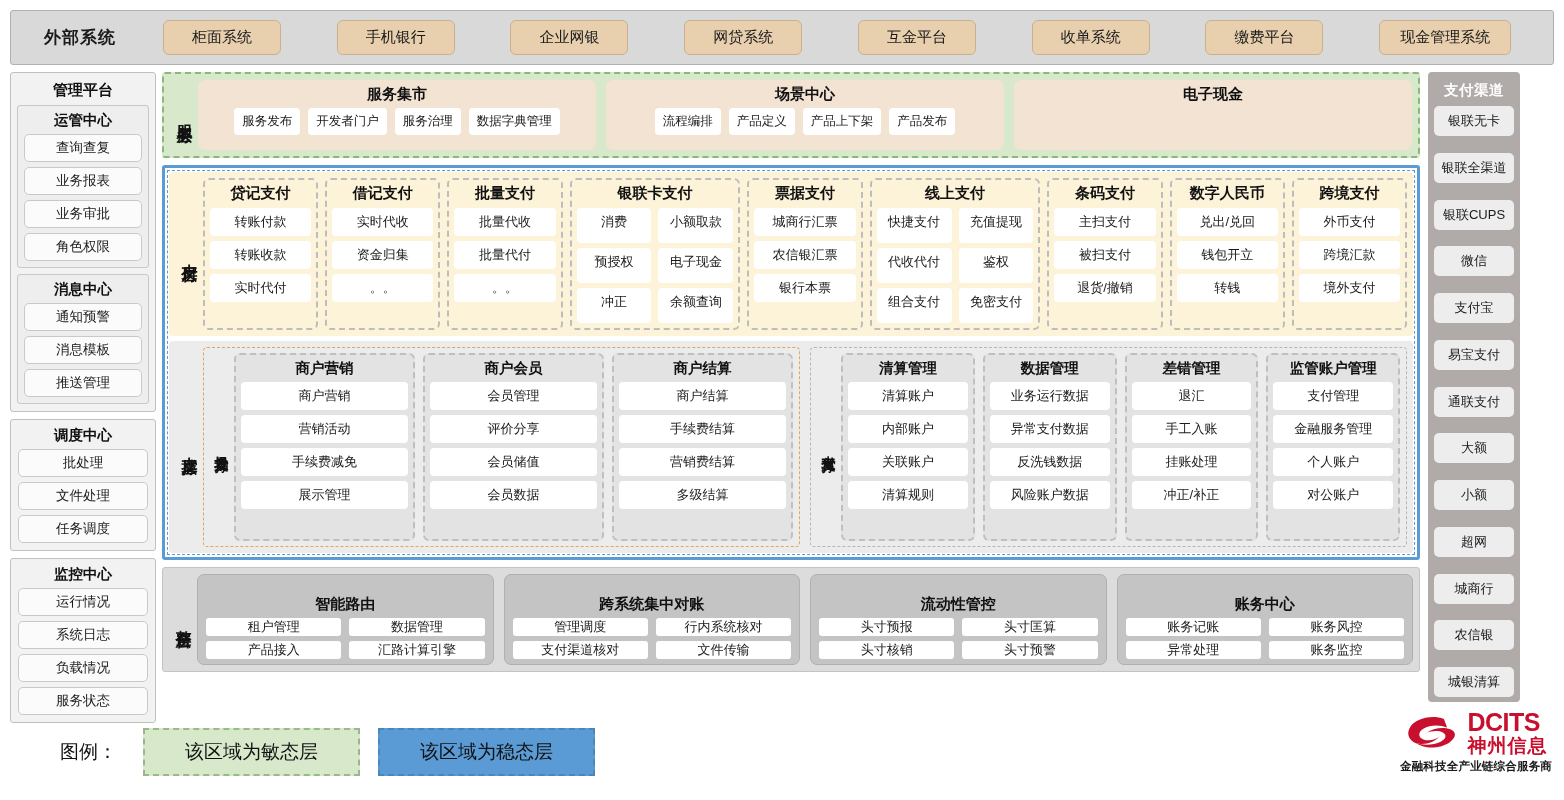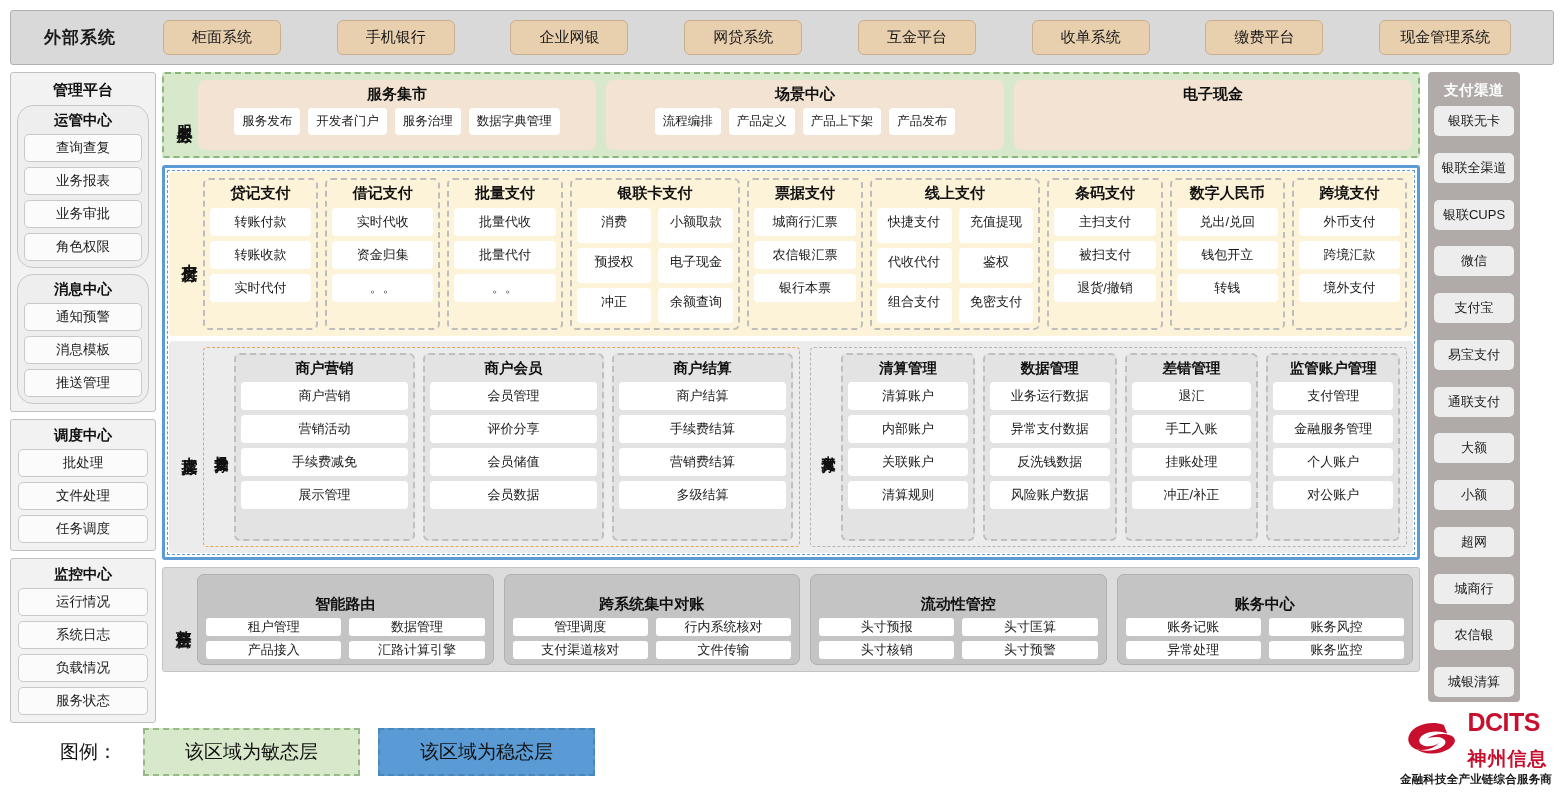--- a/index.html
+++ b/index.html
@@ -34,21 +34,21 @@
   }
   .mgmt-outer {
     border: 1px solid #c0c0c0; background: #f2f2f2; border-radius: 3px;
     padding: 5px 6px 7px; margin-bottom: 7px;
   }
   .mgmt-title {
     font-size: 15px; font-weight: bold; text-align: center; color: #111;
     padding: 3px 0 5px;
   }
   .grp {
-    border: 1px solid #c8c8c8; background: #eeeeee; border-radius: 16px;
+    border: 1px solid #c8c8c8; background: #eeeeee; border-radius: 3px;
     padding: 3px 6px 6px; margin-bottom: 6px;
   }
   .grp:last-child { margin-bottom: 0; }
   .grp-title {
     font-size: 14.5px; font-weight: bold; text-align: center; color: #111;
     padding: 2px 0 4px;
   }
   .leaf {
     background: #fbfbfb; border: 1px solid #c9c9c9; border-radius: 5px;
     font-size: 13.5px; color: #1a1a1a; text-align: center;
@@ -181,21 +181,21 @@
     background: #5b9bd5; border: 2px dashed #4a86b8;
     font-size: 19px; color: #111; padding: 9px 40px; text-align: center;
   }
 
   
   .logo { position: absolute; left: 1388px; top: 710px; width: 176px; text-align: center; }
   .logo-row { display: flex; align-items: center; justify-content: center; gap: 9px; }
   .logo-mark { width: 54px; height: 40px; flex: none; }
   .logo-text { text-align: left; line-height: 1; }
   .logo-en { font-size: 25px; font-weight: bold; color: #c8102e; letter-spacing: -0.5px; font-family: "Liberation Sans", sans-serif; }
-  .logo-cn { font-size: 19px; font-weight: bold; color: #c8102e; letter-spacing: 1px; margin-top: 14px; }
+  .logo-cn { font-size: 19px; font-weight: bold; color: #c8102e; letter-spacing: 1px; margin-top: 1px; }
   .logo-tag { font-size: 11.5px; font-weight: bold; color: #1a1a1a; margin-top: 4px; letter-spacing: 0.2px; }
 </style>
 </head>
 <body>
 
 <div class="page">
 
   <div class="topbar">
     <div class="topbar-title">外部系统</div>
     <div class="ext-items" id="ext-items">

